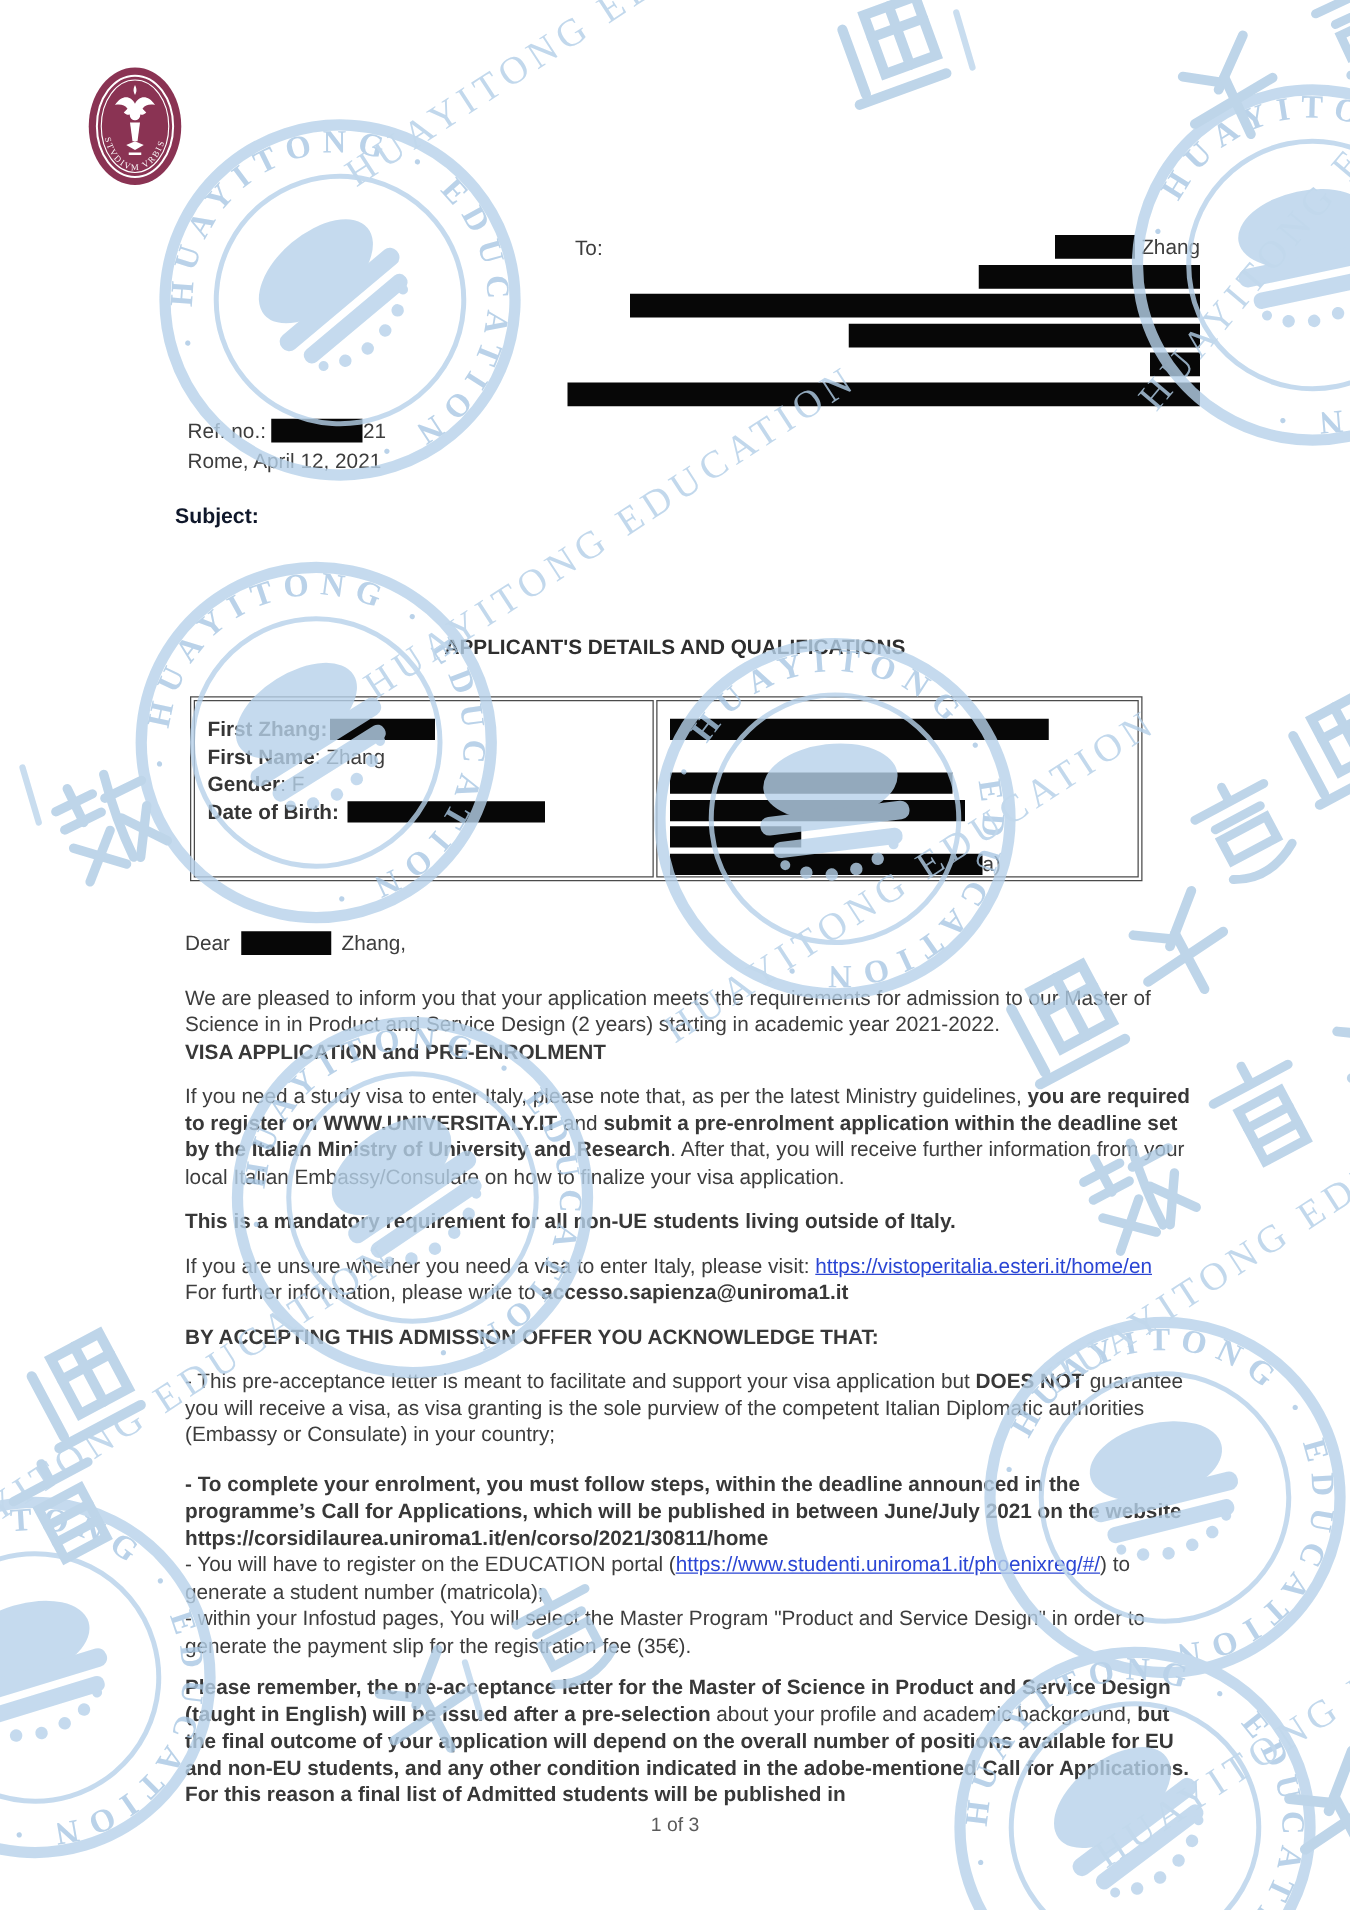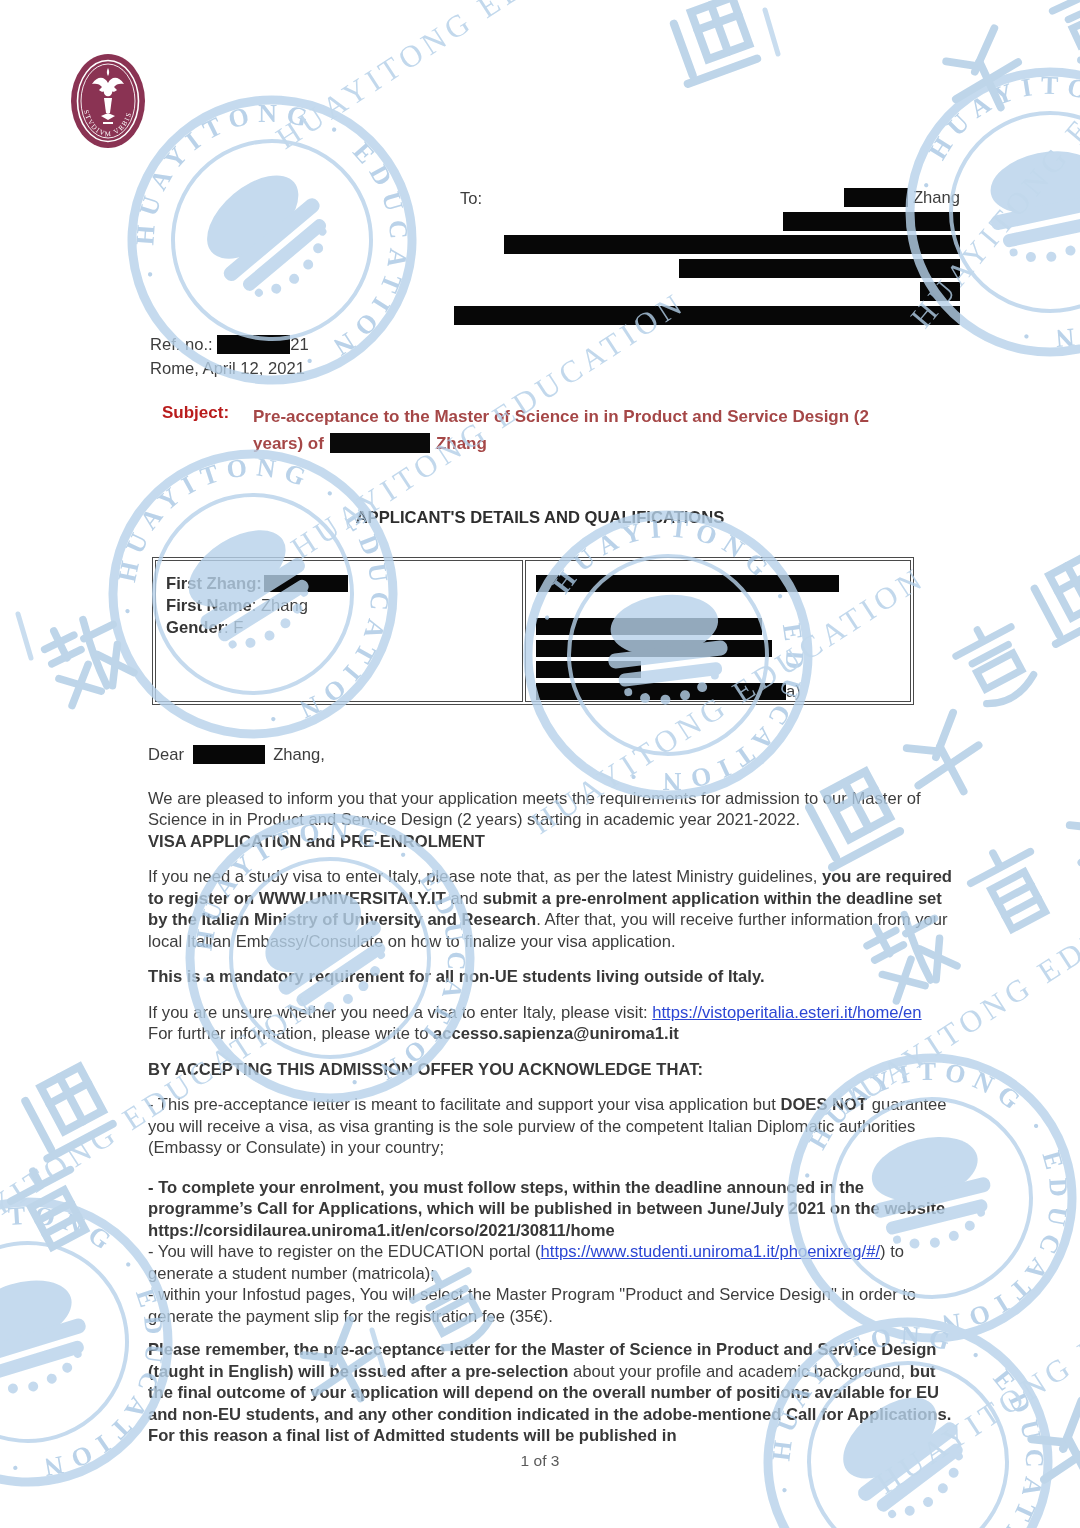--- a/index.html
+++ b/index.html
@@ -22,21 +22,21 @@
 
   
   .to-block{position:absolute;left:452px;top:186px;width:508px;z-index:2;
             text-align:right;font-size:16.6px;line-height:23.5px;}
   .to-label{position:absolute;left:8px;top:1px;}
 
   
   .ref-block{position:absolute;left:150px;top:333px;z-index:2;font-size:16.6px;line-height:23.5px;}
 
   
-  .subject-label{position:absolute;left:162px;top:403px;z-index:2;font-size:17px;font-weight:bold;color:#b91c1c;}
+  .subject-label{position:absolute;left:140px;top:403px;z-index:2;font-size:17px;font-weight:bold;color:#0f172a;}
   .subject-text{position:absolute;left:253px;top:403px;width:668px;z-index:2;
                 font-size:17px;font-weight:bold;line-height:27px;color:#a54747;}
   .subject-text .bar{background:#0a0a0a;height:20px;vertical-align:-4px;margin:0 6px;}
 
   
   .section-heading{position:absolute;left:0;right:0;top:508px;z-index:2;text-align:center;
                    font-size:16.6px;font-weight:bold;color:#2e2e2e;}
 
   
   .app-table{position:absolute;left:152px;top:557px;width:762px;height:148px;z-index:2;
@@ -95,31 +95,29 @@
     <div><span class="bar" style="width:40px"></span></div>
     <div><span class="bar" style="width:506px"></span></div>
   </div>
 
   <div class="ref-block">
     <div><span>Ref. no.:</span> <span class="bar" style="width:73px"></span><span>21</span></div>
     <div>Rome, April 12, 2021</div>
   </div>
 
   <div class="subject-label">Subject:</div>
-  <div class="subject-text">
-    <span>Pre-acceptance to the Master of Science in in Product and Service Design (2 years) of</span><span class="bar" style="width:100px"></span><span>Zhang</span>
-  </div>
 
   <div class="section-heading">APPLICANT'S DETAILS AND QUALIFICATIONS</div>
 
   <div class="app-table">
     <div class="app-cell app-cell-left">
       <div><b>First Zhang</b><b>:</b><span class="bar bar-s" style="width:84px;margin-left:2px"></span></div>
       <div><b>First Name</b><span>: Zhang</span></div>
       <div><b>Gender</b><span>: F</span></div>
+      <div><b>Date of Birth</b><b>: </b><span class="bar bar-s" style="width:158px;margin-left:2px"></span></div>
     </div>
     <div class="app-cell app-cell-right">
       <div class="qrow"><span class="bar bar-s" style="width:303px"></span></div>
       <div class="qrow"></div>
       <div class="qrow"><span class="bar bar-s" style="width:226px"></span></div>
       <div class="qrow"><span class="bar bar-s" style="width:236px"></span></div>
       <div class="qrow"><span class="bar bar-s" style="width:105px"></span></div>
       <div class="qrow"><span class="bar bar-s" style="width:250px"></span><span>a)</span></div>
     </div>
   </div>

